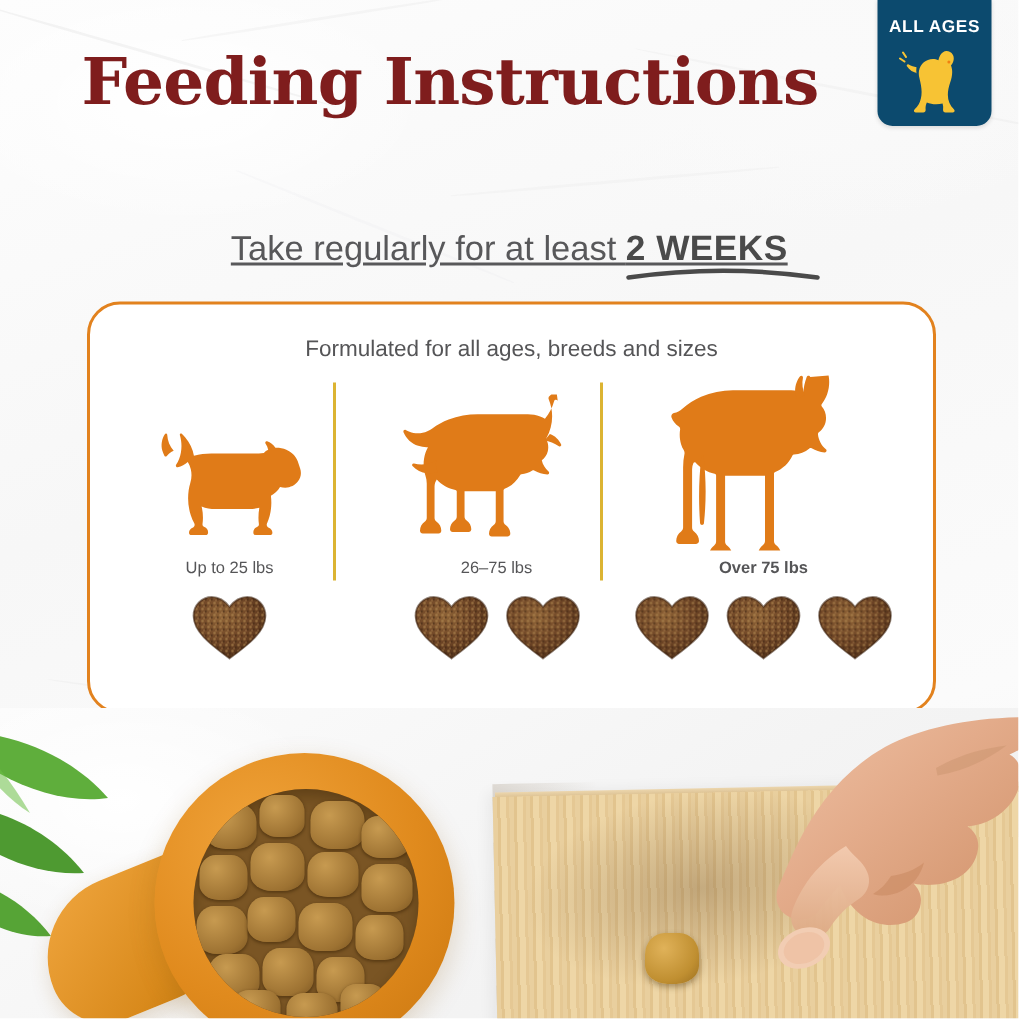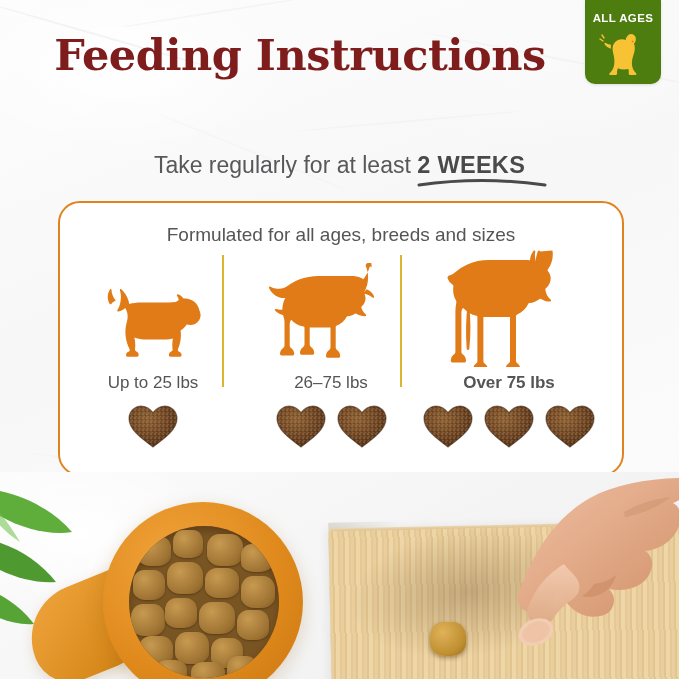--- a/index.html
+++ b/index.html
@@ -30,63 +30,63 @@
 
   
   .title{
     position:absolute;left:0;top:34px;width:600px;text-align:center;
     font-family:"DejaVu Serif", serif;
     font-weight:700;font-size:43px;letter-spacing:-0.5px;
     color:#7f1d1d;line-height:1;
   }
   .badge{
     position:absolute;left:585px;top:0px;width:76px;height:84px;
-    background:#4d7c0f;border-radius:0 0 10px 10px;
+    background:#0c4a6e;border-radius:0 0 10px 10px;
     box-shadow:0 1px 3px rgba(0,0,0,.12);
     overflow:hidden;
   }
   .badge-label{
     position:absolute;left:0;top:12px;width:76px;text-align:center;
     color:#ffffff;font-weight:700;font-size:11.5px;letter-spacing:.4px;
   }
   .badge-dog{position:absolute;left:12px;top:30px;}
 
   .subtitle{
     position:absolute;left:0;top:110px;width:679px;text-align:center;
     font-weight:700;font-size:30px;color:#4a4a4a;letter-spacing:.2px;
   }
   .tagline{
     position:absolute;left:0;top:152px;width:679px;text-align:center;
-    font-size:23px;color:#58585a;white-space:nowrap;
+    font-size:23px;color:#58585a;white-space:nowrap;text-decoration:underline;
   }
   .tagline .strong{font-weight:700;color:#4a4a4a;font-size:23.5px;letter-spacing:.3px;}
   .underline-arc{position:absolute;left:417px;top:176px;}
 
   
   .card{
     position:absolute;left:58px;top:201px;width:562px;height:271px;
     border:2px solid #e2821e;border-radius:22px;background:#ffffff;
   }
   .card-heading{
     position:absolute;left:0;top:21px;width:562px;text-align:center;
-    font-size:19px;color:#555557;
+    font-size:15px;color:#555557;
   }
   .divider{position:absolute;top:52px;width:2px;height:132px;background:#dcb432;}
   .div-1{left:162px;}
   .div-2{left:340px;}
 
   .col{position:absolute;top:40px;width:186px;}
   .col-1{left:0px;}
   .col-2{left:178px;}
   .col-3{left:356px;font-weight:bold;}
 
   .dog-wrap{width:186px;height:124px;display:flex;align-items:flex-end;justify-content:center;}
   .col-label{
     width:186px;text-align:center;margin-top:6px;
-    font-size:17px;color:#555557;
+    font-size:11px;color:#555557;
   }
   .hearts{
     width:186px;margin-top:8px;display:flex;justify-content:center;
     align-items:center;gap:7px;
   }
   .heart{width:54px;height:48px;}
 
   
   .photo{position:absolute;left:0;top:472px;width:679px;height:207px;overflow:hidden;}
   .photo-bg{

